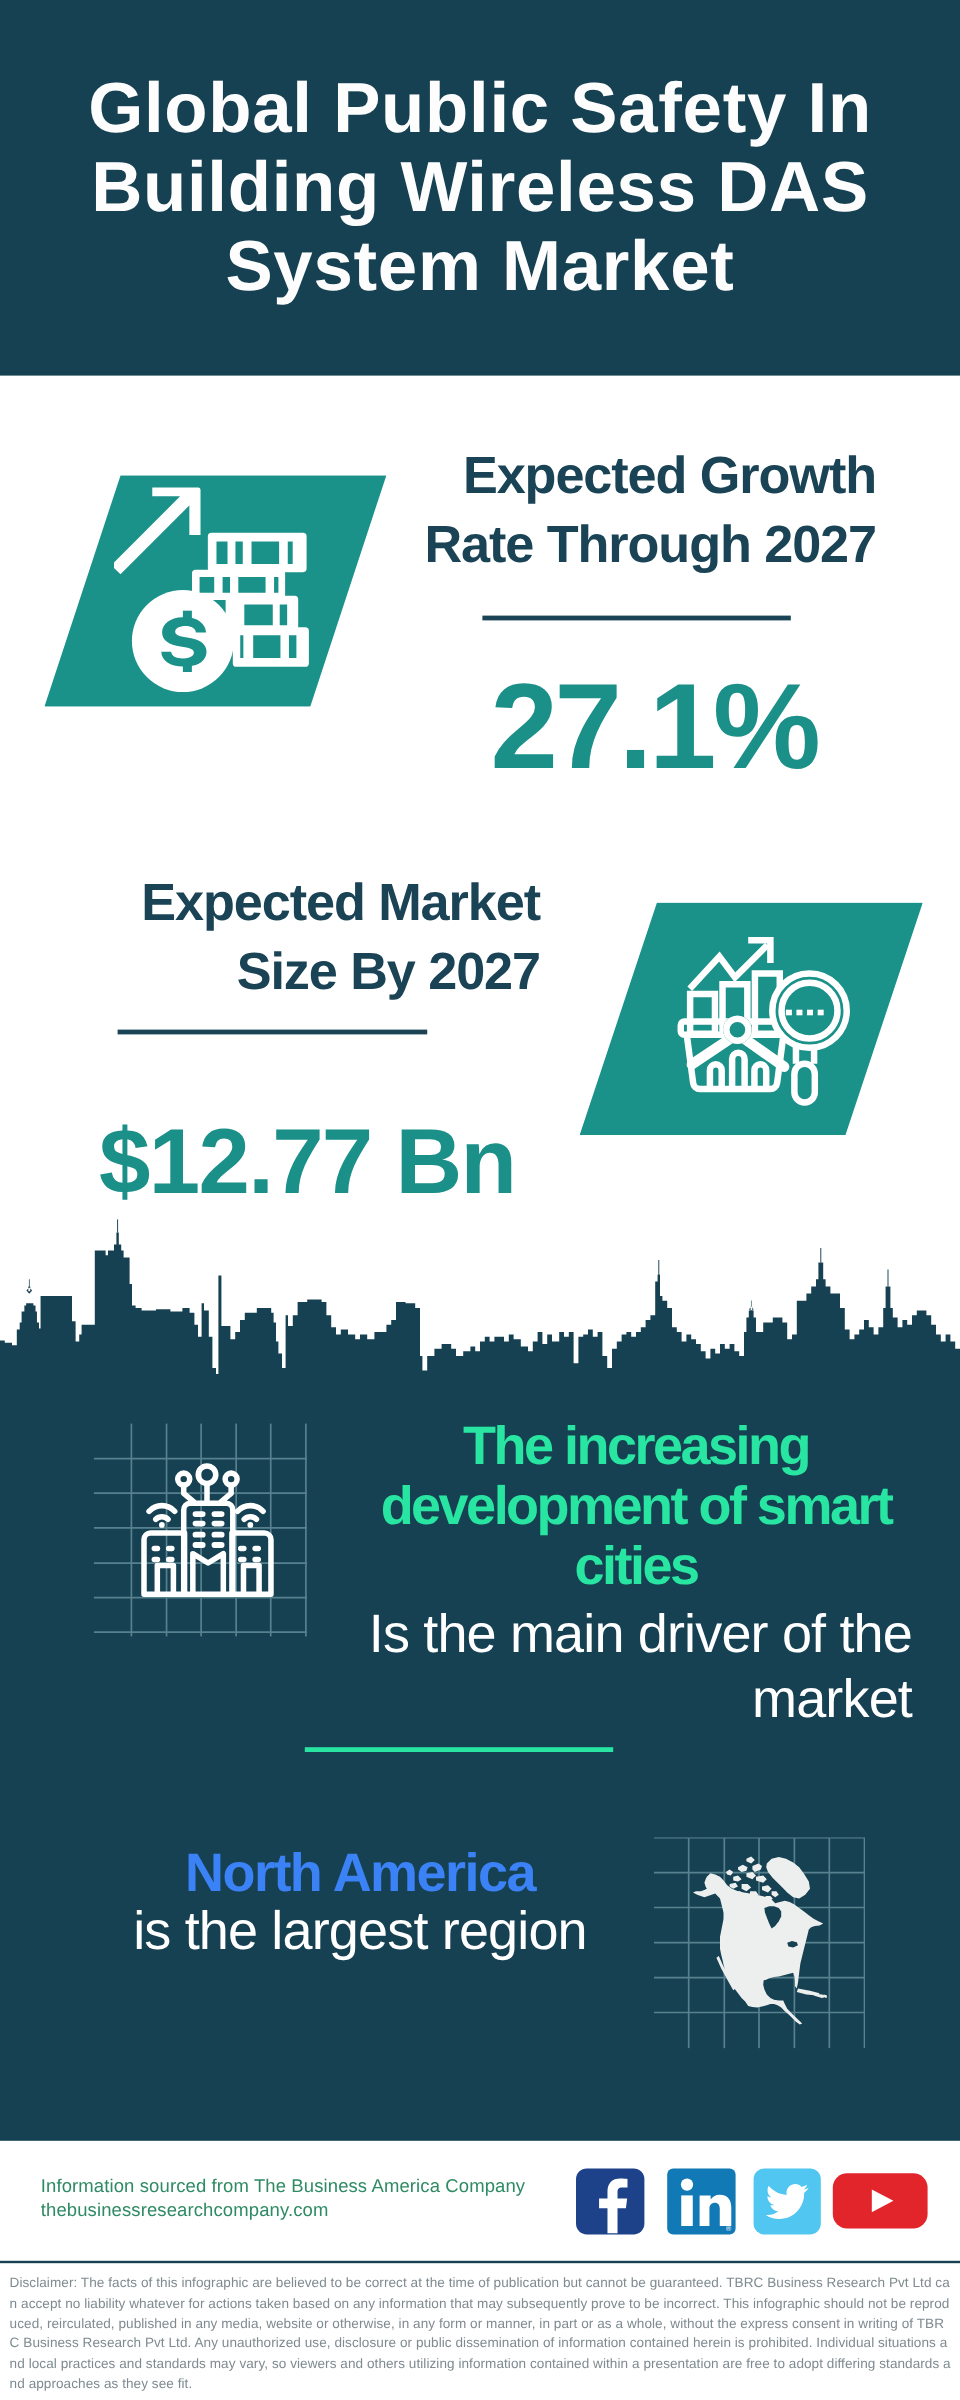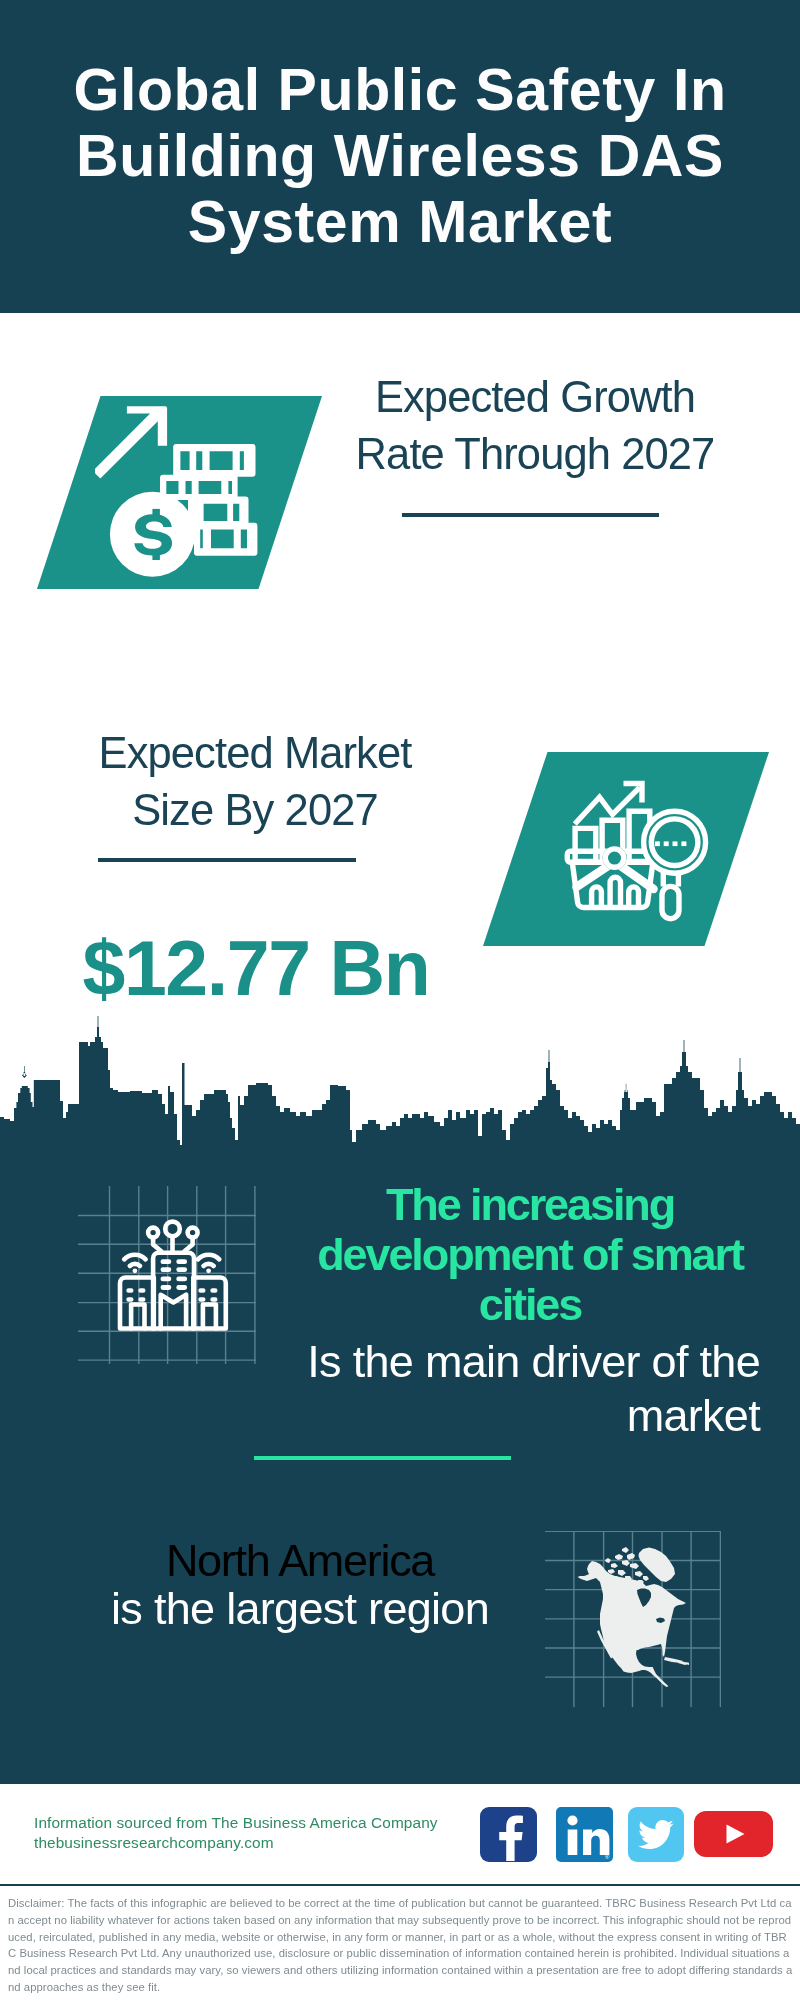--- a/index.html
+++ b/index.html
@@ -12,22 +12,22 @@
   #header h1{
      position:absolute;left:60px;top:57px;width:680px;margin:0;
      font-family:"Liberation Sans",sans-serif;font-weight:bold;
      font-size:59px;line-height:66px;color:#fdfdfd;text-align:center;
      letter-spacing:0.6px;
   }
 
   
   .para{position:absolute;background:#1A9189;}
   .stat-label{
-     position:absolute;font-weight:normal;font-size:43.5px;line-height:57px;
-     color:#1A4456;text-align:center;letter-spacing:-0.9px;
+     position:absolute;font-weight:bold;font-size:43.5px;line-height:57px;
+     color:#1A4456;text-align:right;letter-spacing:-0.9px;
   }
   .stat-rule{position:absolute;height:4px;background:#1A4456;}
   .stat-value{
      position:absolute;font-weight:bold;font-size:101px;line-height:101px;
      color:#1B9089;text-align:center;letter-spacing:-2.8px;white-space:nowrap;
   }
   .stat-value2{
      position:absolute;font-weight:bold;font-size:77px;line-height:77px;
      color:#1B9089;text-align:center;letter-spacing:-1.4px;white-space:nowrap;margin-top:44px;
   }
@@ -37,22 +37,22 @@
   #darkbody{position:absolute;left:0;top:158px;width:800px;height:606px;background:#164152;}
   #skyline{position:absolute;left:0;top:0;display:block;}
 
   .grid-bg{position:absolute;overflow:hidden;}
   .drv-hl{position:absolute;font-weight:bold;font-size:45px;line-height:50px;
      color:#28E5A2;text-align:center;letter-spacing:-2.1px;}
   .drv-txt{position:absolute;font-weight:normal;font-size:45px;line-height:54px;
      color:#ffffff;text-align:right;letter-spacing:-0.7px;}
   .green-rule{position:absolute;height:4px;background:#28E5A2;}
 
-  .reg-hl{position:absolute;font-weight:normal;font-size:45px;line-height:45px;
-     color:#000000;text-align:center;letter-spacing:-1.3px;}
+  .reg-hl{position:absolute;font-weight:bold;font-size:45px;line-height:45px;
+     color:#3b82f6;text-align:center;letter-spacing:-1.3px;}
   .reg-txt{position:absolute;font-weight:normal;font-size:45px;line-height:45px;
      color:#ffffff;text-align:center;letter-spacing:-0.7px;}
 
   
   #footer-band{position:absolute;left:0;top:1780px;width:800px;height:100px;background:#ffffff;
      border-top:4px solid #164152;border-bottom:2px solid #164152;}
   .src-line{position:absolute;font-size:15.4px;line-height:20px;color:#2E8B63;white-space:nowrap;letter-spacing:0.1px;}
   .social{position:absolute;display:block;text-decoration:none;overflow:hidden;}
   .disclaimer{position:absolute;left:8px;top:1895px;width:785px;
      font-size:11.3px;line-height:16.8px;color:#7F8B90;text-align:left;letter-spacing:0.05px;word-break:break-all;}
@@ -87,20 +87,21 @@
       </g>
       <g fill="#1A9189">
         <path d="M57.4 113.9 h7.5 v10 h-7.5 Z"></path>
         <path d="M57.4 154.0 h7.5 v11 h-7.5 Z"></path>
         <path d="M63 119.3 h-6 c-10.1 0.2 -16.9 5.6 -16.9 12.6 c0 6.8 5.8 10.6 15.3 11.8 c7.6 0.9 11.2 2.2 11.2 5.1 c0 3 -3.7 5 -9.2 5 c-5.8 0 -9.5 -2.2 -9.8 -5.6 h-8.2 c0.2 7.5 7.3 12.3 18.2 12.3 h3.0 c10.1 -0.3 16.5 -5.2 16.5 -12.3 c0 -7.3 -6.3 -10.7 -16.2 -12 c-7.1 -0.9 -9.9 -2.2 -9.9 -4.9 c0 -2.8 3.5 -4.7 8.5 -4.7 c5.2 0 8.5 2.1 8.8 5.4 h8.4 c-0.3 -7.3 -7.1 -12.5 -16.7 -12.7 Z"></path>
       </g>
     </svg>
   </div>
   <div class="stat-label" style="left:340px;top:369px;width:390px;">Expected Growth Rate Through 2027</div>
   <div class="stat-rule" style="left:402px;top:513px;width:257px;"></div>
+  <div class="stat-value" style="left:350px;top:556px;width:390px;">27.1%</div>
 
   <div id="darkband">
     <svg id="skyline" viewBox="0 1016 800 159" width="800" height="159" preserveAspectRatio="none">
       <path fill="#164152" d="M0,1175 L0,1117 L4,1117 L4,1119 L10,1119 L10,1121 L14,1121 L14,1108 L16.4,1108 L16.4,1102 L18,1102 L18,1093 L20.3,1093 L20.3,1088 L21.8,1088 L21.8,1086 L27.8,1086 L27.8,1088 L29.6,1088 L29.6,1093 L30.8,1093 L30.8,1102 L32.5,1102 L32.5,1107 L33.8,1107 L33.8,1080 L60,1080 L60,1080 L60,1080 L60,1101 L63,1101 L63,1101 L63,1101 L63,1118 L66,1118 L66,1118 L66,1118 L66,1112 L68,1112 L68,1112 L68,1112 L68,1104 L79,1104 L79,1104 L79,1104 L79,1042 L88,1042 L88,1042 L88,1042 L88,1046 L90,1046 L90,1046 L90,1046 L90,1042 L95,1042 L95,1042 L95,1042 L95,1037 L97,1037 L97,1037 L97,1037 L97,1027 L99,1027 L99,1027 L99,1027 L99,1037 L101,1037 L101,1037 L101,1037 L101,1042 L103,1042 L103,1048 L108,1048 L108,1048 L108,1048 L108,1070 L110,1070 L110,1070 L110,1070 L110,1088 L113,1088 L113,1088 L113,1088 L113,1090 L118,1090 L118,1090 L118,1090 L118,1092 L130,1092 L130,1092 L130,1092 L130,1091 L142,1091 L142,1091 L142,1091 L142,1093 L152,1093 L152,1093 L152,1093 L152,1090 L158,1090 L158,1090 L158,1090 L158,1094 L162,1094 L162,1094 L162,1094 L162,1104 L165,1104 L165,1104 L165,1104 L165,1114 L168,1114 L168,1114 L168,1114 L168,1086 L170,1086 L170,1086 L170,1086 L170,1092 L174,1092 L174,1092 L174,1092 L174,1114 L177,1114 L177,1114 L177,1114 L177,1140 L180,1140 L180,1140 L180,1140 L180,1145 L182,1145 L182,1145 L182,1145 L182,1063 L184.5,1063 L184.5,1063 L184.5,1063 L184.5,1105 L192,1105 L192,1105 L192,1105 L192,1116 L196,1116 L196,1116 L196,1116 L196,1110 L200,1110 L200,1110 L200,1110 L200,1100 L204,1100 L204,1100 L204,1100 L204,1094 L214,1094 L214,1094 L214,1094 L214,1090 L226,1090 L226,1090 L226,1090 L226,1094 L228,1094 L228,1094 L228,1094 L228,1102 L230,1102 L230,1102 L230,1102 L230,1118 L232,1118 L232,1118 L232,1118 L232,1128 L235,1128 L235,1128 L235,1128 L235,1140 L238,1140 L238,1140 L238,1140 L238,1096 L240,1096 L240,1096 L240,1096 L240,1105 L244,1105 L244,1105 L244,1105 L244,1096 L248,1096 L248,1096 L248,1096 L248,1085 L256,1085 L256,1085 L256,1085 L256,1083 L268,1083 L268,1083 L268,1083 L268,1085 L272,1085 L272,1085 L272,1085 L272,1096 L276,1096 L276,1096 L276,1096 L276,1106 L280,1106 L280,1106 L280,1106 L280,1112 L284,1112 L284,1112 L284,1112 L284,1108 L290,1108 L290,1108 L290,1108 L290,1112 L296,1112 L296,1112 L296,1112 L296,1116 L300,1116 L300,1116 L300,1116 L300,1112 L306,1112 L306,1112 L306,1112 L306,1116 L312,1116 L312,1116 L312,1116 L312,1110 L322,1110 L322,1110 L322,1110 L322,1104 L326,1104 L326,1104 L326,1104 L326,1100 L330,1100 L330,1100 L330,1100 L330,1085 L338,1085 L338,1085 L338,1085 L338,1086 L346,1086 L346,1086 L346,1086 L346,1090 L350,1090 L350,1090 L350,1090 L350,1130 L352,1130 L352,1130 L352,1130 L352,1142 L356,1142 L356,1142 L356,1142 L356,1130 L362,1130 L362,1130 L362,1130 L362,1124 L368,1124 L368,1124 L368,1124 L368,1120 L376,1120 L376,1120 L376,1120 L376,1124 L380,1124 L380,1124 L380,1124 L380,1130 L386,1130 L386,1130 L386,1130 L386,1126 L392,1126 L392,1126 L392,1126 L392,1122 L396,1122 L396,1122 L396,1122 L396,1126 L400,1126 L400,1126 L400,1126 L400,1118 L404,1118 L404,1118 L404,1118 L404,1114 L408,1114 L408,1114 L408,1114 L408,1118 L412,1118 L412,1118 L412,1118 L412,1114 L420,1114 L420,1114 L420,1114 L420,1118 L424,1118 L424,1118 L424,1118 L424,1112 L428,1112 L428,1112 L428,1112 L428,1116 L434,1116 L434,1116 L434,1116 L434,1122 L440,1122 L440,1122 L440,1122 L440,1126 L444,1126 L444,1126 L444,1126 L444,1118 L448,1118 L448,1118 L448,1118 L448,1110 L452,1110 L452,1110 L452,1110 L452,1120 L456,1120 L456,1120 L456,1120 L456,1112 L460,1112 L460,1112 L460,1112 L460,1118 L466,1118 L466,1118 L466,1118 L466,1110 L470,1110 L470,1110 L470,1110 L470,1114 L474,1114 L474,1114 L474,1114 L474,1110 L478,1110 L478,1110 L478,1110 L478,1136 L482,1136 L482,1136 L482,1136 L482,1114 L486,1114 L486,1114 L486,1114 L486,1112 L490,1112 L490,1112 L490,1112 L490,1108 L494,1108 L494,1108 L494,1108 L494,1114 L498,1114 L498,1114 L498,1114 L498,1110 L502,1110 L502,1110 L502,1110 L502,1130 L506,1130 L506,1130 L506,1130 L506,1140 L510,1140 L510,1140 L510,1140 L510,1124 L514,1124 L514,1124 L514,1124 L514,1118 L518,1118 L518,1118 L518,1118 L518,1112 L522,1112 L522,1112 L522,1112 L522,1110 L526,1110 L526,1110 L526,1110 L526,1114 L530,1114 L530,1114 L530,1114 L530,1110 L534,1110 L534,1110 L534,1110 L534,1106 L538,1106 L538,1106 L538,1106 L538,1100 L542,1100 L542,1100 L542,1100 L542,1096 L546,1096 L546,1096 L546,1096 L546,1068 L548,1068 L548,1068 L548,1068 L548,1062 L550,1062 L550,1062 L550,1062 L550,1080 L552,1080 L552,1080 L552,1080 L552,1084 L556,1084 L556,1084 L556,1084 L556,1090 L560,1090 L560,1090 L560,1090 L560,1106 L564,1106 L564,1106 L564,1106 L564,1110 L568,1110 L568,1110 L568,1110 L568,1118 L572,1118 L572,1118 L572,1118 L572,1112 L576,1112 L576,1112 L576,1112 L576,1116 L580,1116 L580,1116 L580,1116 L580,1120 L584,1120 L584,1120 L584,1120 L584,1126 L588,1126 L588,1126 L588,1126 L588,1132 L592,1132 L592,1132 L592,1132 L592,1124 L596,1124 L596,1124 L596,1124 L596,1128 L600,1128 L600,1128 L600,1128 L600,1120 L604,1120 L604,1120 L604,1120 L604,1124 L608,1124 L608,1124 L608,1124 L608,1120 L612,1120 L612,1120 L612,1120 L612,1126 L616,1126 L616,1126 L616,1126 L616,1130 L620,1130 L620,1130 L620,1130 L620,1110 L622,1110 L622,1110 L622,1110 L622,1098 L624,1098 L624,1098 L624,1098 L624,1092 L628,1092 L628,1092 L628,1092 L628,1098 L630,1098 L630,1098 L630,1098 L630,1110 L636,1110 L636,1110 L636,1110 L636,1102 L644,1102 L644,1102 L644,1102 L644,1098 L652,1098 L652,1098 L652,1098 L652,1102 L656,1102 L656,1102 L656,1102 L656,1116 L660,1116 L660,1116 L660,1116 L660,1112 L664,1112 L664,1112 L664,1112 L664,1084 L672,1084 L672,1084 L672,1084 L672,1078 L676,1078 L676,1078 L676,1078 L676,1072 L680,1072 L680,1072 L680,1072 L680,1066 L682,1066 L682,1066 L682,1066 L682,1052 L686,1052 L686,1052 L686,1052 L686,1066 L688,1066 L688,1066 L688,1066 L688,1072 L692,1072 L692,1072 L692,1072 L692,1078 L700,1078 L700,1078 L700,1078 L700,1090 L704,1090 L704,1090 L704,1090 L704,1108 L708,1108 L708,1108 L708,1108 L708,1116 L712,1116 L712,1116 L712,1116 L712,1112 L716,1112 L716,1112 L716,1112 L716,1108 L720,1108 L720,1108 L720,1108 L720,1100 L724,1100 L724,1100 L724,1100 L724,1106 L728,1106 L728,1106 L728,1106 L728,1112 L732,1112 L732,1112 L732,1112 L732,1106 L736,1106 L736,1106 L736,1106 L736,1090 L738,1090 L738,1090 L738,1090 L738,1072 L742,1072 L742,1072 L742,1072 L742,1090 L744,1090 L744,1090 L744,1090 L744,1098 L748,1098 L748,1098 L748,1098 L748,1106 L752,1106 L752,1106 L752,1106 L752,1100 L756,1100 L756,1100 L756,1100 L756,1104 L760,1104 L760,1104 L760,1104 L760,1096 L764,1096 L764,1096 L764,1096 L764,1092 L772,1092 L772,1092 L772,1092 L772,1096 L776,1096 L776,1096 L776,1096 L776,1104 L780,1104 L780,1104 L780,1104 L780,1112 L784,1112 L784,1112 L784,1112 L784,1118 L788,1118 L788,1118 L788,1118 L788,1112 L792,1112 L792,1112 L792,1112 L792,1118 L796,1118 L796,1118 L796,1118 L796,1124 L800,1124 L800,1124 L800,1124 L800,1175 Z"></path>
 
       <g fill="#164152">
         <path d="M23.6 1076 h1.6 v-4 h-1.6 Z M22.0 1075.5 l2.4 -2.6 l2.4 2.6 l-2.4 2.6 Z M24.1 1072 h0.6 v-6 h-0.6 Z"></path>
         <path d="M625.5 1092 h1.4 v-3 h-1.4 Z M624.2 1091 l1.9 -2.2 l1.9 2.2 l-1.9 2.2 Z M625.8 1088.8 h0.5 v-5 h-0.5 Z"></path>
         <path d="M97.6 1027 h0.8 v-11 h-0.8 Z"></path>
         <path d="M548.6 1062 h0.8 v-12 h-0.8 Z"></path>

